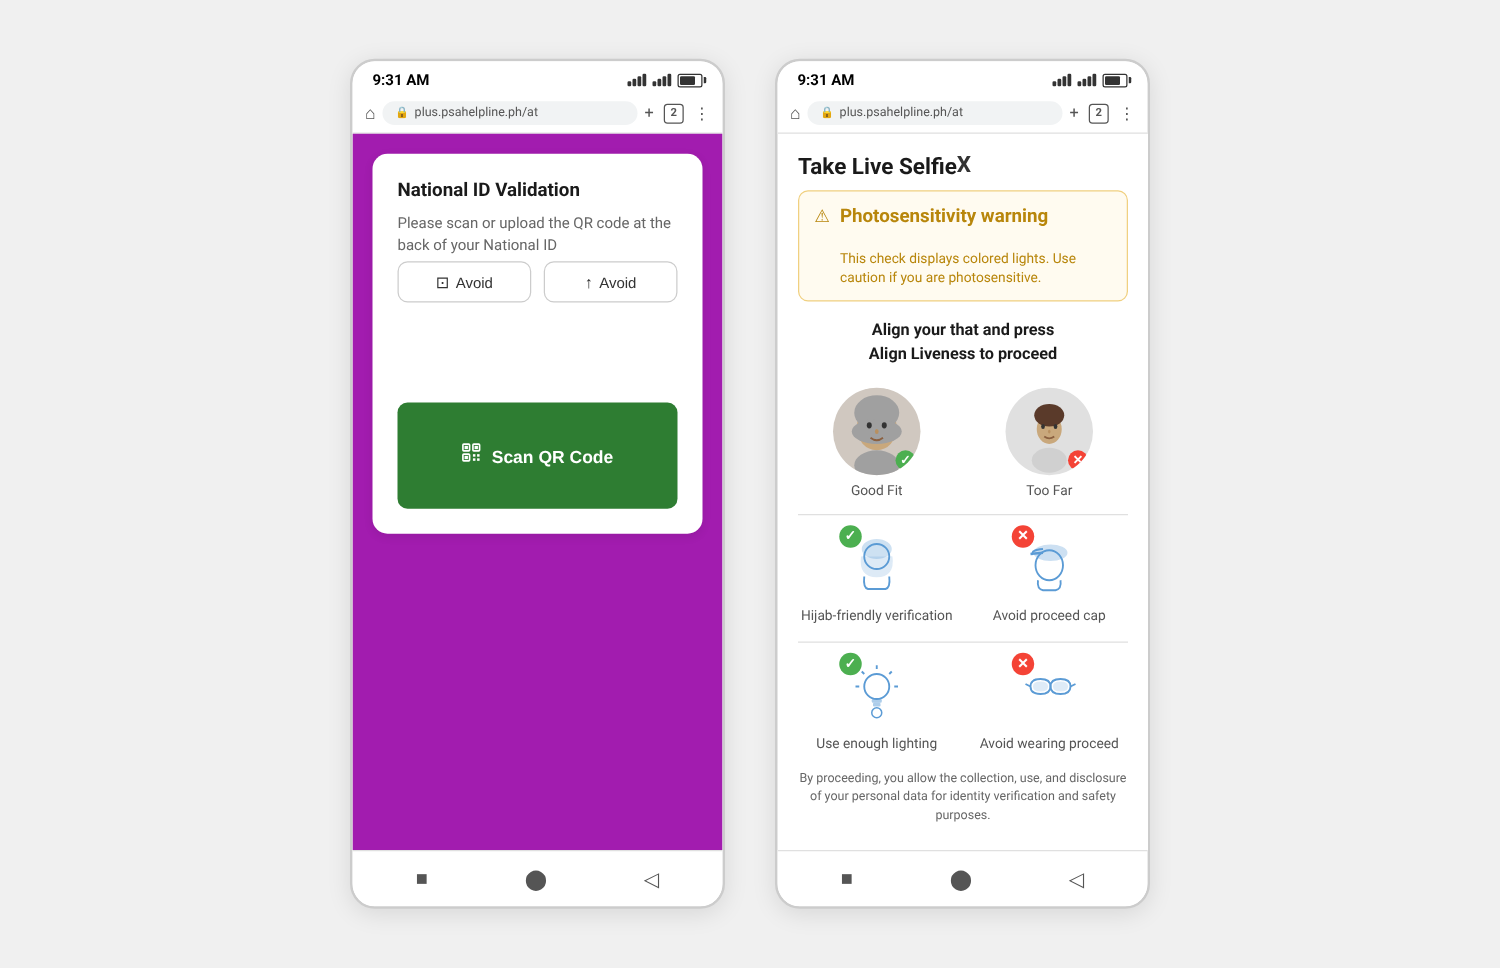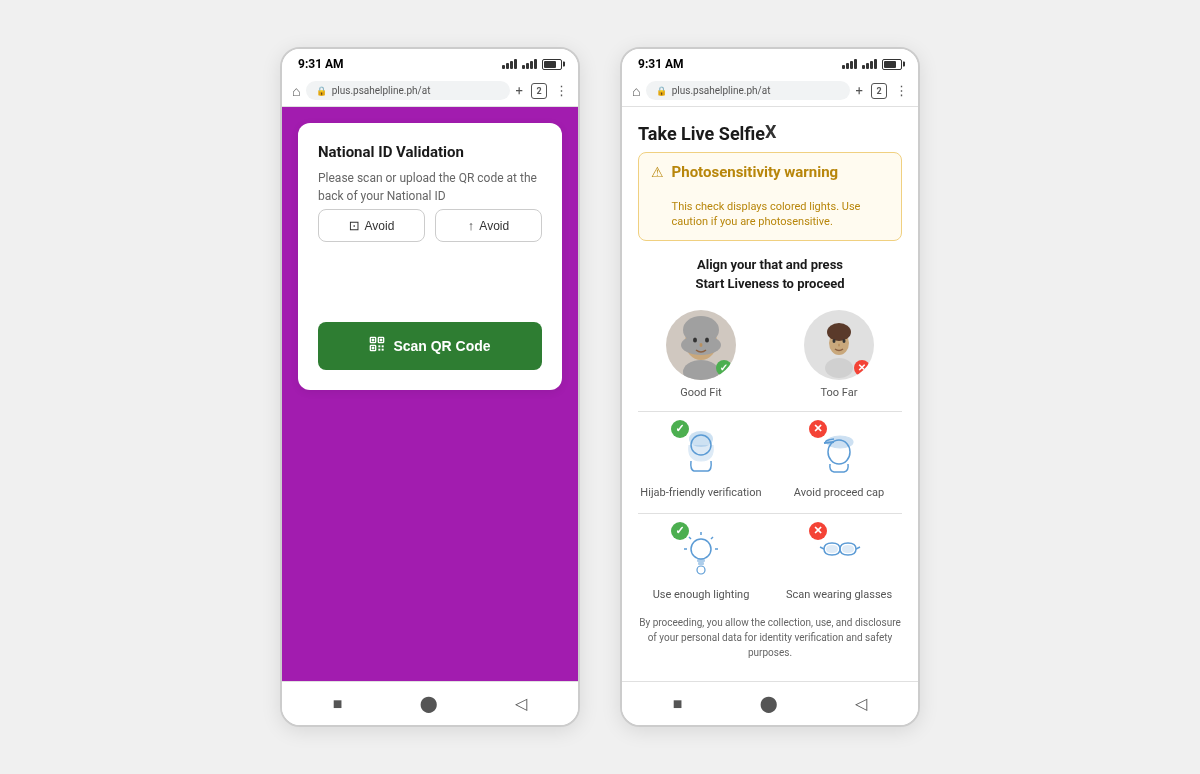--- a/index.html
+++ b/index.html
@@ -148,21 +148,21 @@
     }
     .action-btn .btn-icon { font-size: 13px; }
 
     
     .scan-qr-btn {
       width: 100%;
       background: #2e7d32;
       color: #fff;
       border: none;
       border-radius: 8px;
-      padding: 14px;
+      padding: 32px;
       font-size: 14px;
       font-weight: 600;
       cursor: pointer;
       display: flex;
       align-items: center;
       justify-content: center;
       gap: 8px;
     }
     .scan-qr-btn .qr-icon { font-size: 16px; }
 
@@ -459,21 +459,21 @@
     <div class="warning-box">
       <span class="warning-icon">⚠</span>
       <div>
         <div class="warning-title">Photosensitivity warning</div>
         <div class="warning-text">This check displays colored lights. Use caution if you are photosensitive.</div>
       </div>
     </div>
 
     <div class="align-text">
       <span>Align your that and press</span><br>
-      <span>Start Liveness to proceed</span>
+      <span>Align Liveness to proceed</span>
     </div>
 
     <div class="face-grid">
       <div class="face-item">
         <div class="face-circle" style="background:#d0c8c0;">
           <svg width="70" height="70" viewBox="0 0 70 70">
 
             <ellipse cx="35" cy="32" rx="16" ry="18" fill="#c9a87c"></ellipse>
 
             <ellipse cx="35" cy="20" rx="18" ry="14" fill="#a0a0a0"></ellipse>
@@ -587,21 +587,21 @@
 
             <line x1="26" y1="22" x2="26" y2="22" stroke="#5b9bd5" stroke-width="1.5"></line>
 
             <line x1="10" y1="22" x2="6" y2="20" stroke="#5b9bd5" stroke-width="1.5"></line>
             <line x1="42" y1="22" x2="46" y2="20" stroke="#5b9bd5" stroke-width="1.5"></line>
 
             <path d="M12 22 Q12 18 18 18 Q24 18 24 22 Q24 26 18 26 Q12 26 12 22Z" fill="#5b9bd5" opacity="0.2"></path>
             <path d="M28 22 Q28 18 34 18 Q40 18 40 22 Q40 26 34 26 Q28 26 28 22Z" fill="#5b9bd5" opacity="0.2"></path>
           </svg>
         </div>
-        <span class="icon-label">Scan wearing glasses</span>
+        <span class="icon-label">Avoid wearing proceed</span>
       </div>
     </div>
 
     <div class="disclaimer">By proceeding, you allow the collection, use, and disclosure of your personal data for identity verification and safety purposes.</div>
 
   </div>
 
   <div class="bottom-nav">
     <span class="nav-btn">■</span>
     <span class="nav-btn">⬤</span>

